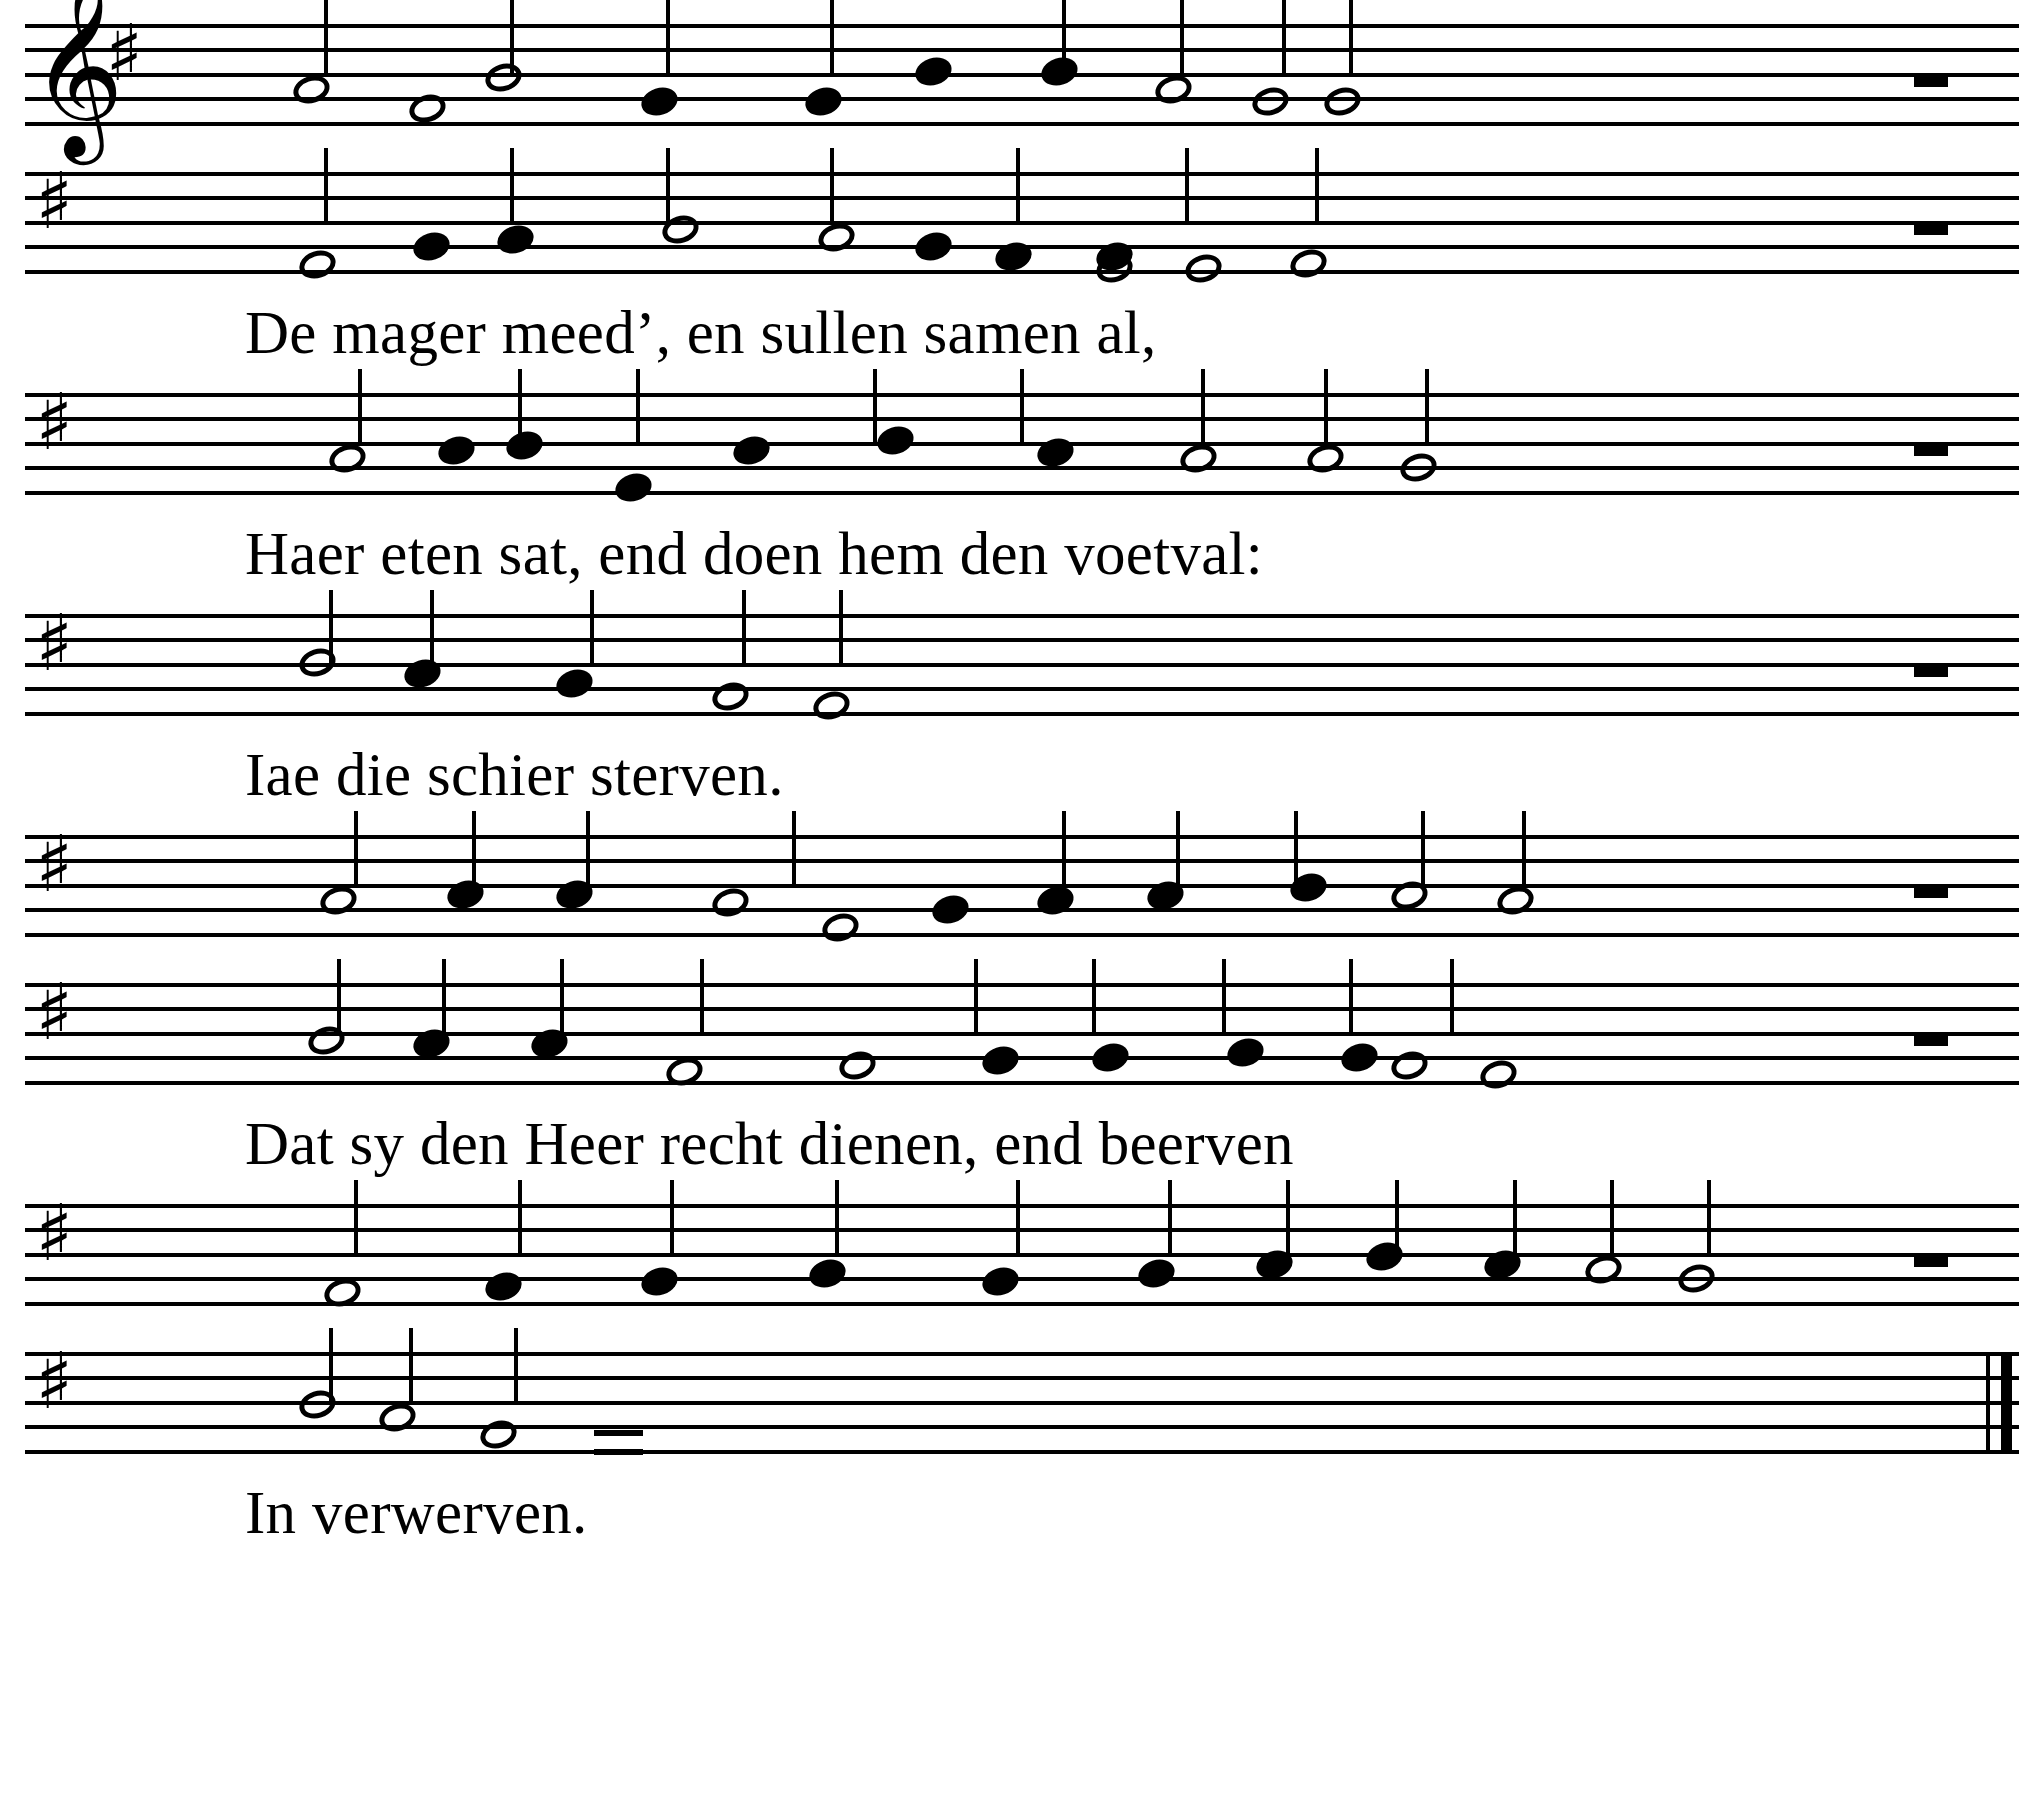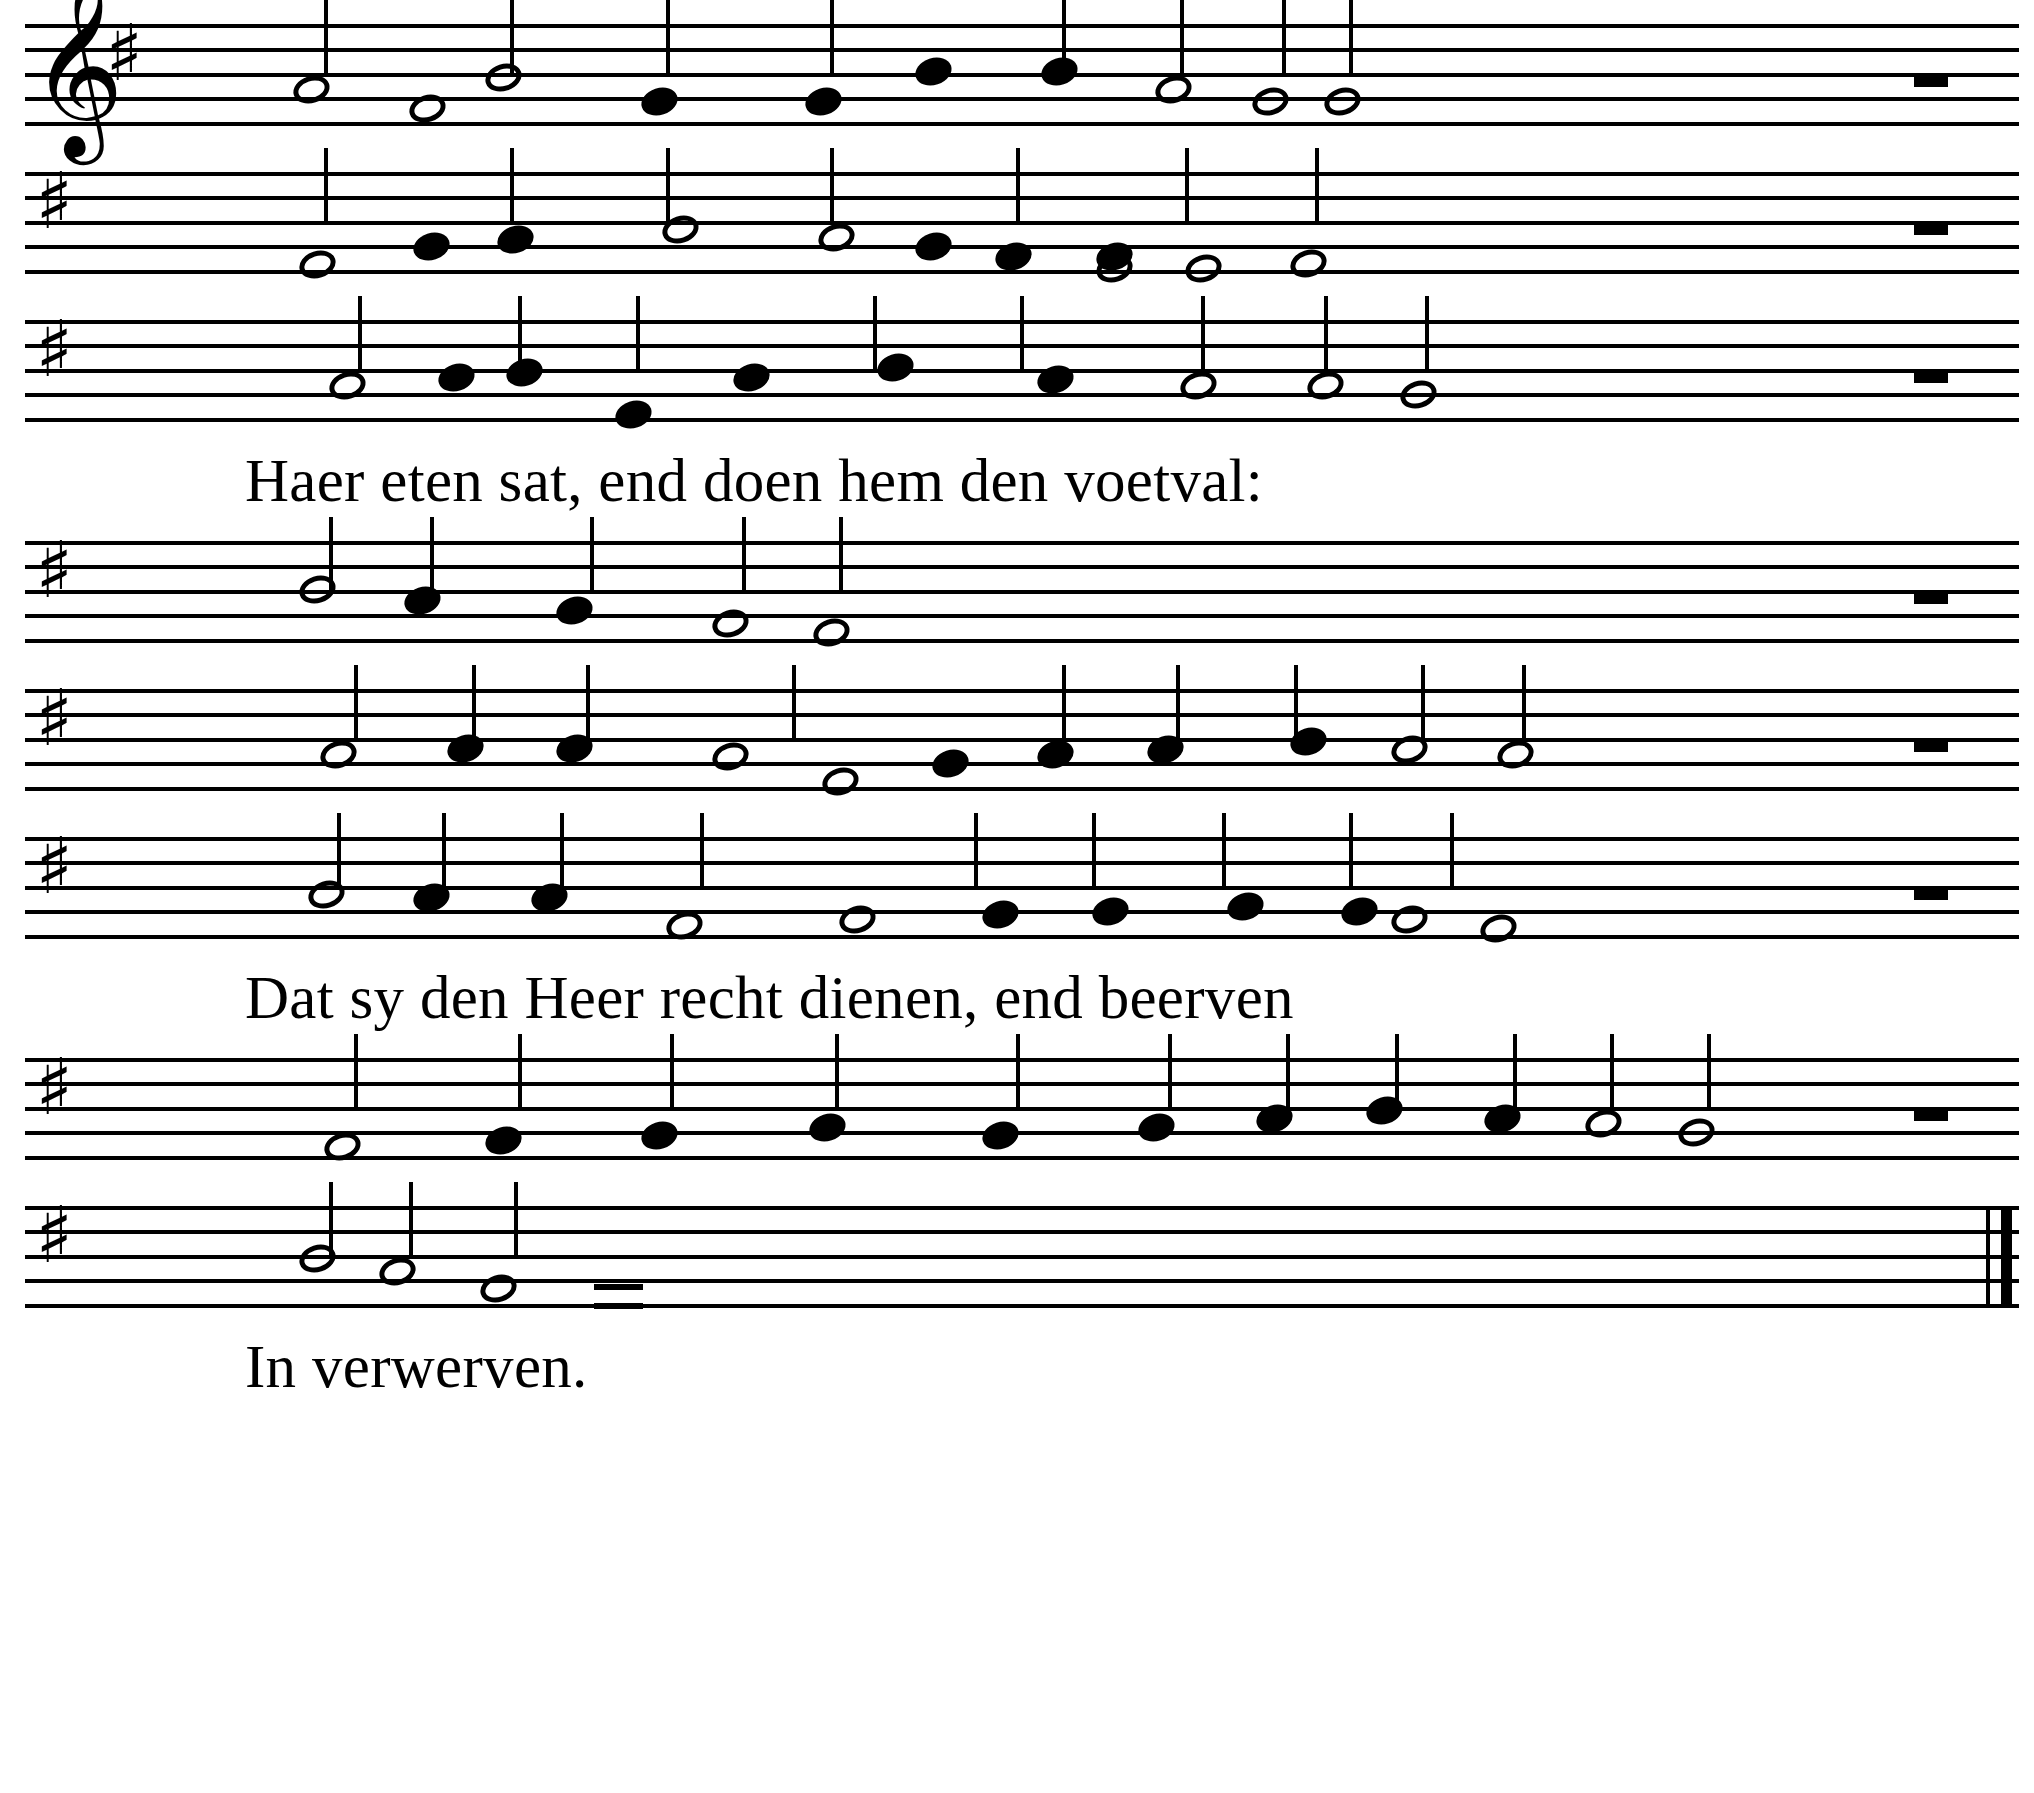--- a/index.html
+++ b/index.html
@@ -181,20 +181,21 @@
           <div class="note open" style="left: 793px; top: 52px;"></div>
           <div class="note filled" style="left: 890px; top: 61px;"></div>
           <div class="note filled" style="left: 970px; top: 71px;"></div>
           <div class="note filled" style="left: 1071px; top: 71px;"></div>
           <div class="note open" style="left: 1071px; top: 83px;"></div>
           <div class="note open" style="left: 1160px; top: 83px;"></div>
           <div class="note open" style="left: 1265px; top: 78px;"></div>
           <div class="rest" style="left: 1889px; top: 51px;"></div>
         </div>
       </div>
+      <div class="lyric">De mager meed’, en sullen samen al,</div>
     </div>
     <div class="system">
       <div class="staff-wrap">
         <div class="staff">
           <div class="line l0"></div>
           <div class="line l1"></div>
           <div class="line l2"></div>
           <div class="line l3"></div>
           <div class="line l4"></div>
           <div class="keysig" style="left: 10px; top: -10px;">♯</div>
@@ -236,20 +237,21 @@
           <div class="bar" style="left: 717px; top: -23.6px; height: 74px;"></div>
           <div class="bar" style="left: 814px; top: -23.6px; height: 74px;"></div>
           <div class="note open" style="left: 274px; top: 35px;"></div>
           <div class="note filled" style="left: 379px; top: 46px;"></div>
           <div class="note filled" style="left: 531px; top: 56px;"></div>
           <div class="note open" style="left: 687px; top: 69px;"></div>
           <div class="note open" style="left: 788px; top: 78px;"></div>
           <div class="rest" style="left: 1889px; top: 51px;"></div>
         </div>
       </div>
+      <div class="lyric">Iae die schier sterven.</div>
     </div>
     <div class="system">
       <div class="staff-wrap">
         <div class="staff">
           <div class="line l0"></div>
           <div class="line l1"></div>
           <div class="line l2"></div>
           <div class="line l3"></div>
           <div class="line l4"></div>
           <div class="keysig" style="left: 10px; top: -10px;">♯</div>

